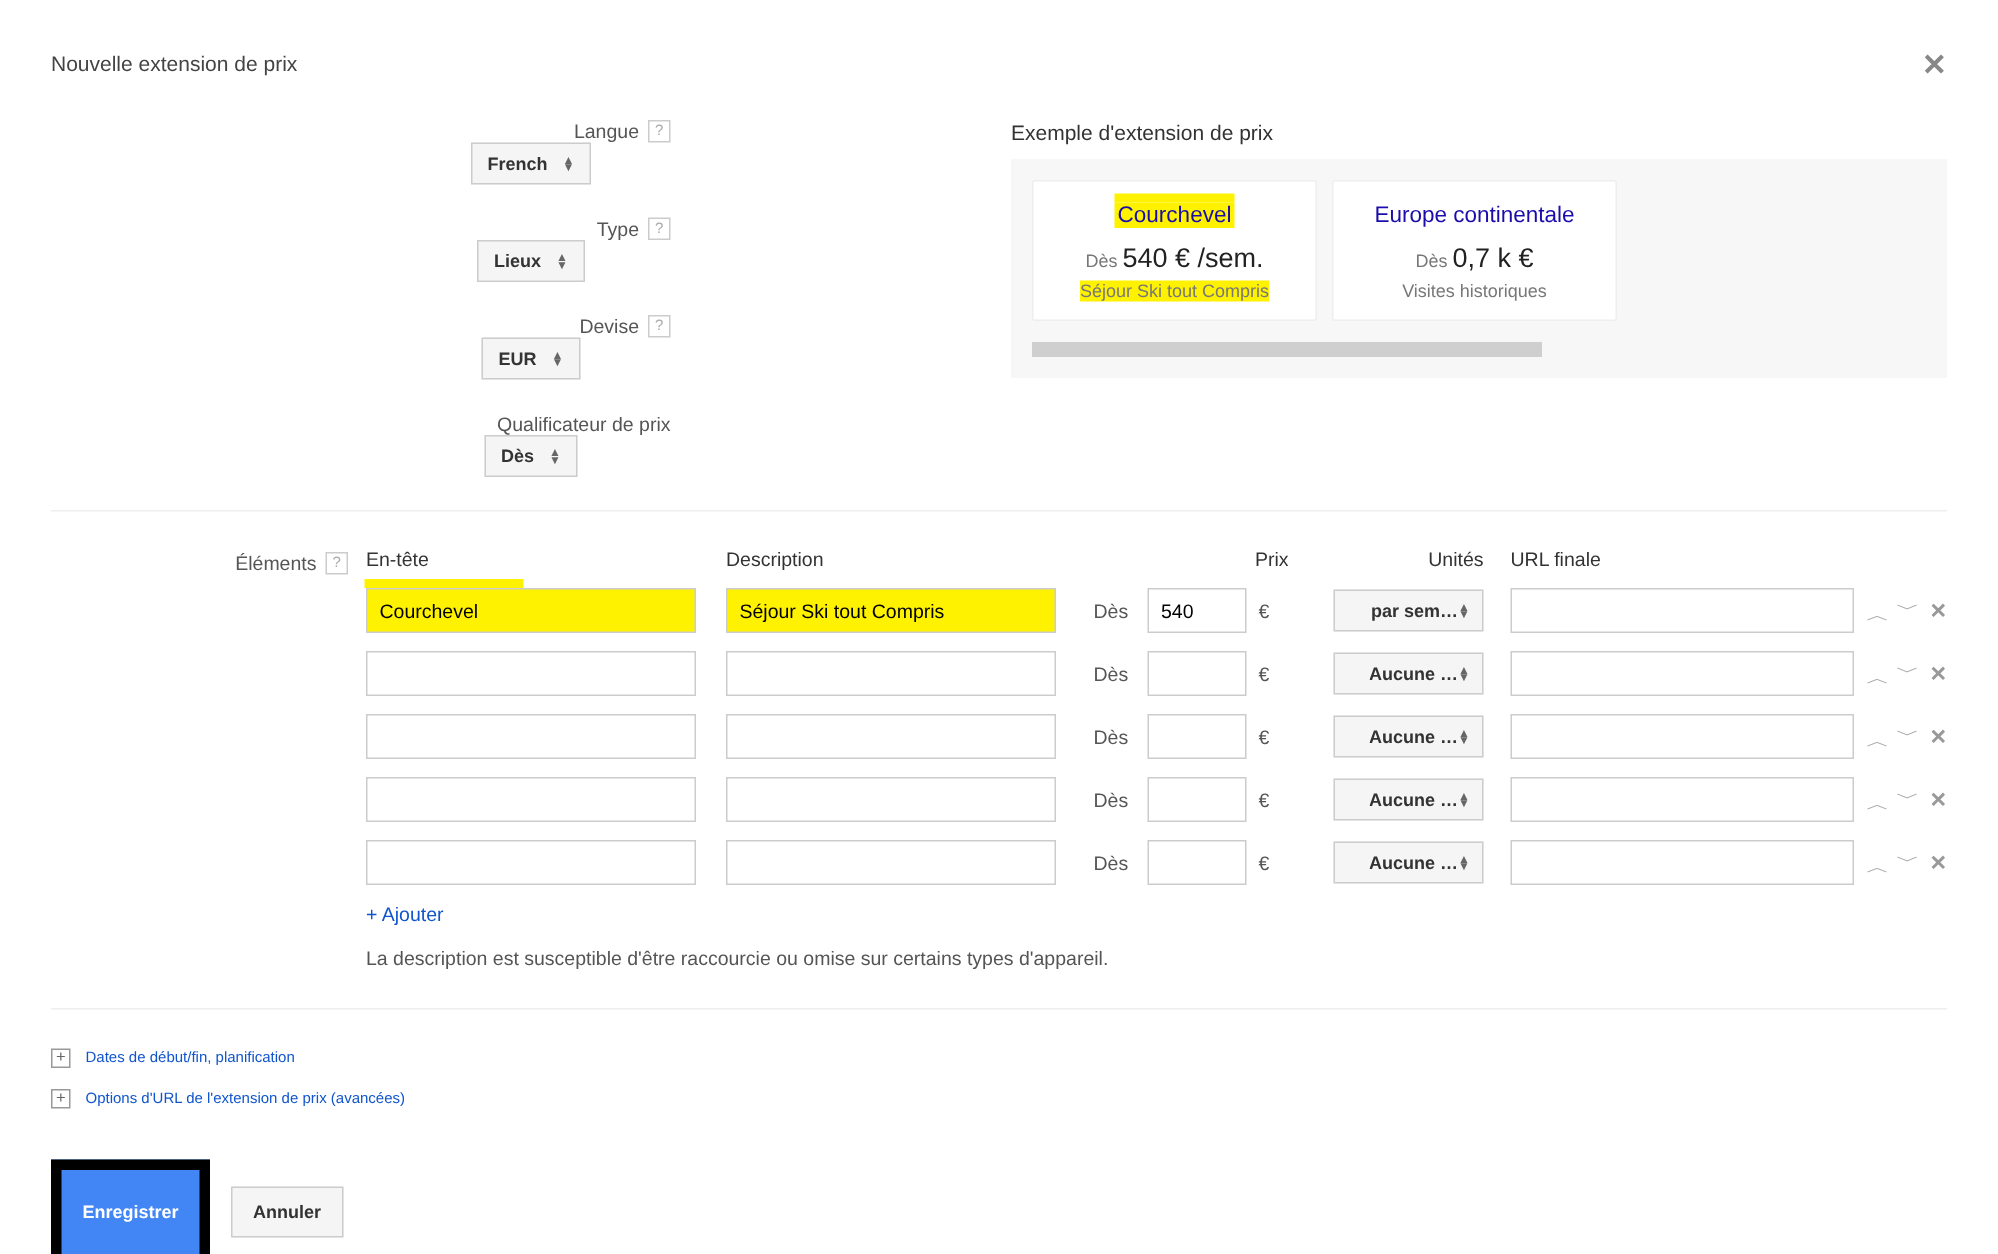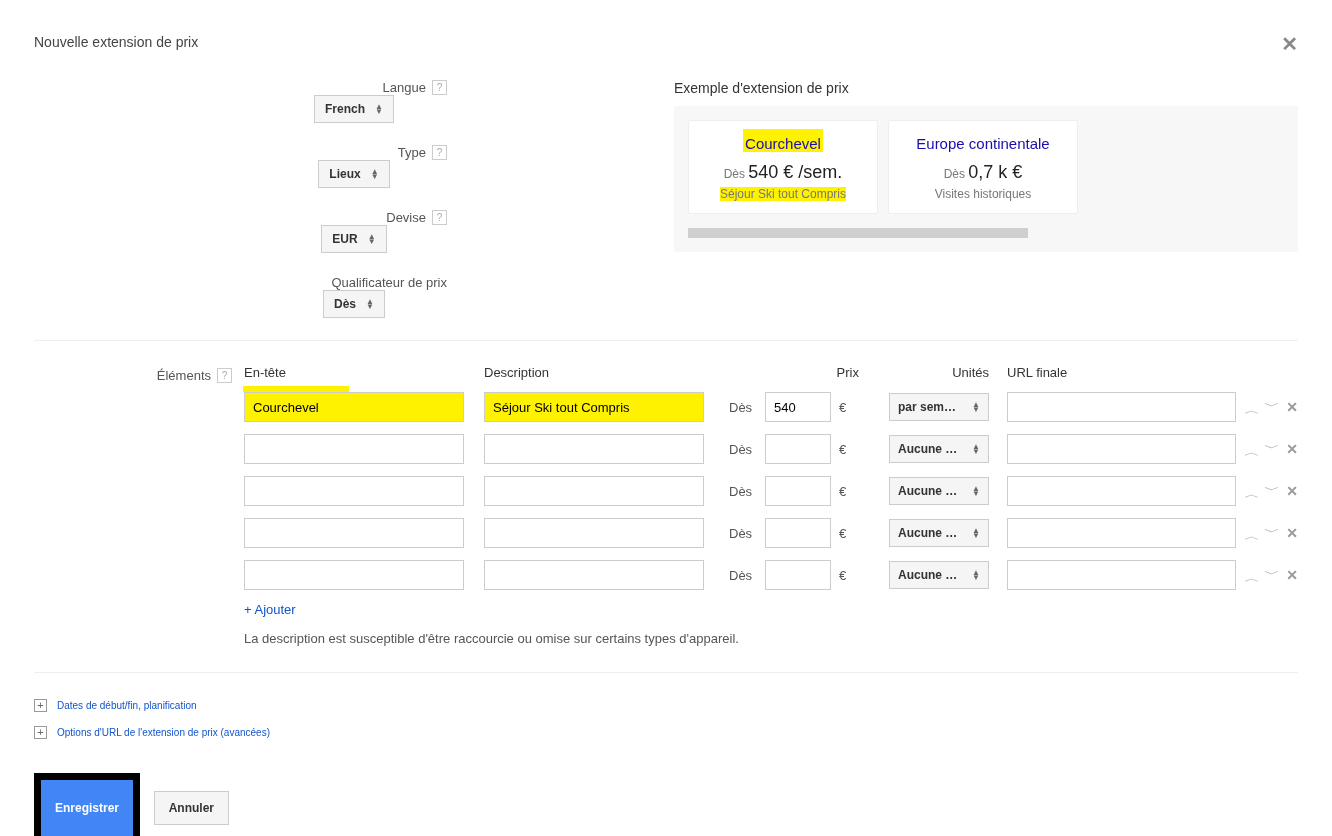--- a/index.html
+++ b/index.html
@@ -127,21 +127,21 @@
   .row-line { display: flex; align-items: center; margin-bottom: 12px; }
   .row-line .spacer { width: 210px; flex-shrink: 0; }
   .price-group { display: flex; align-items: center; width: 130px; margin-right: 30px; }
   .price-group .qualifier { color: #555; margin-right: 8px; width: 28px; }
   .price-group .txt { width: 66px; }
   .price-group .cur { color: #555; margin-left: 8px; }
   .unit-dd {
     width: 100px;
     display: inline-flex;
     align-items: center;
-    justify-content: space-between;
+    justify-content: flex-end;
     border: 1px solid #ccc;
     background: #f5f5f5;
     padding: 6px 8px;
     font-weight: bold;
     font-size: 12px;
     cursor: pointer;
     margin-right: 18px;
   }
   .unit-dd .txtlbl { white-space: nowrap; overflow: hidden; text-overflow: ellipsis; max-width: 64px; }
   .url-group { display: flex; align-items: center; flex: 1; }

